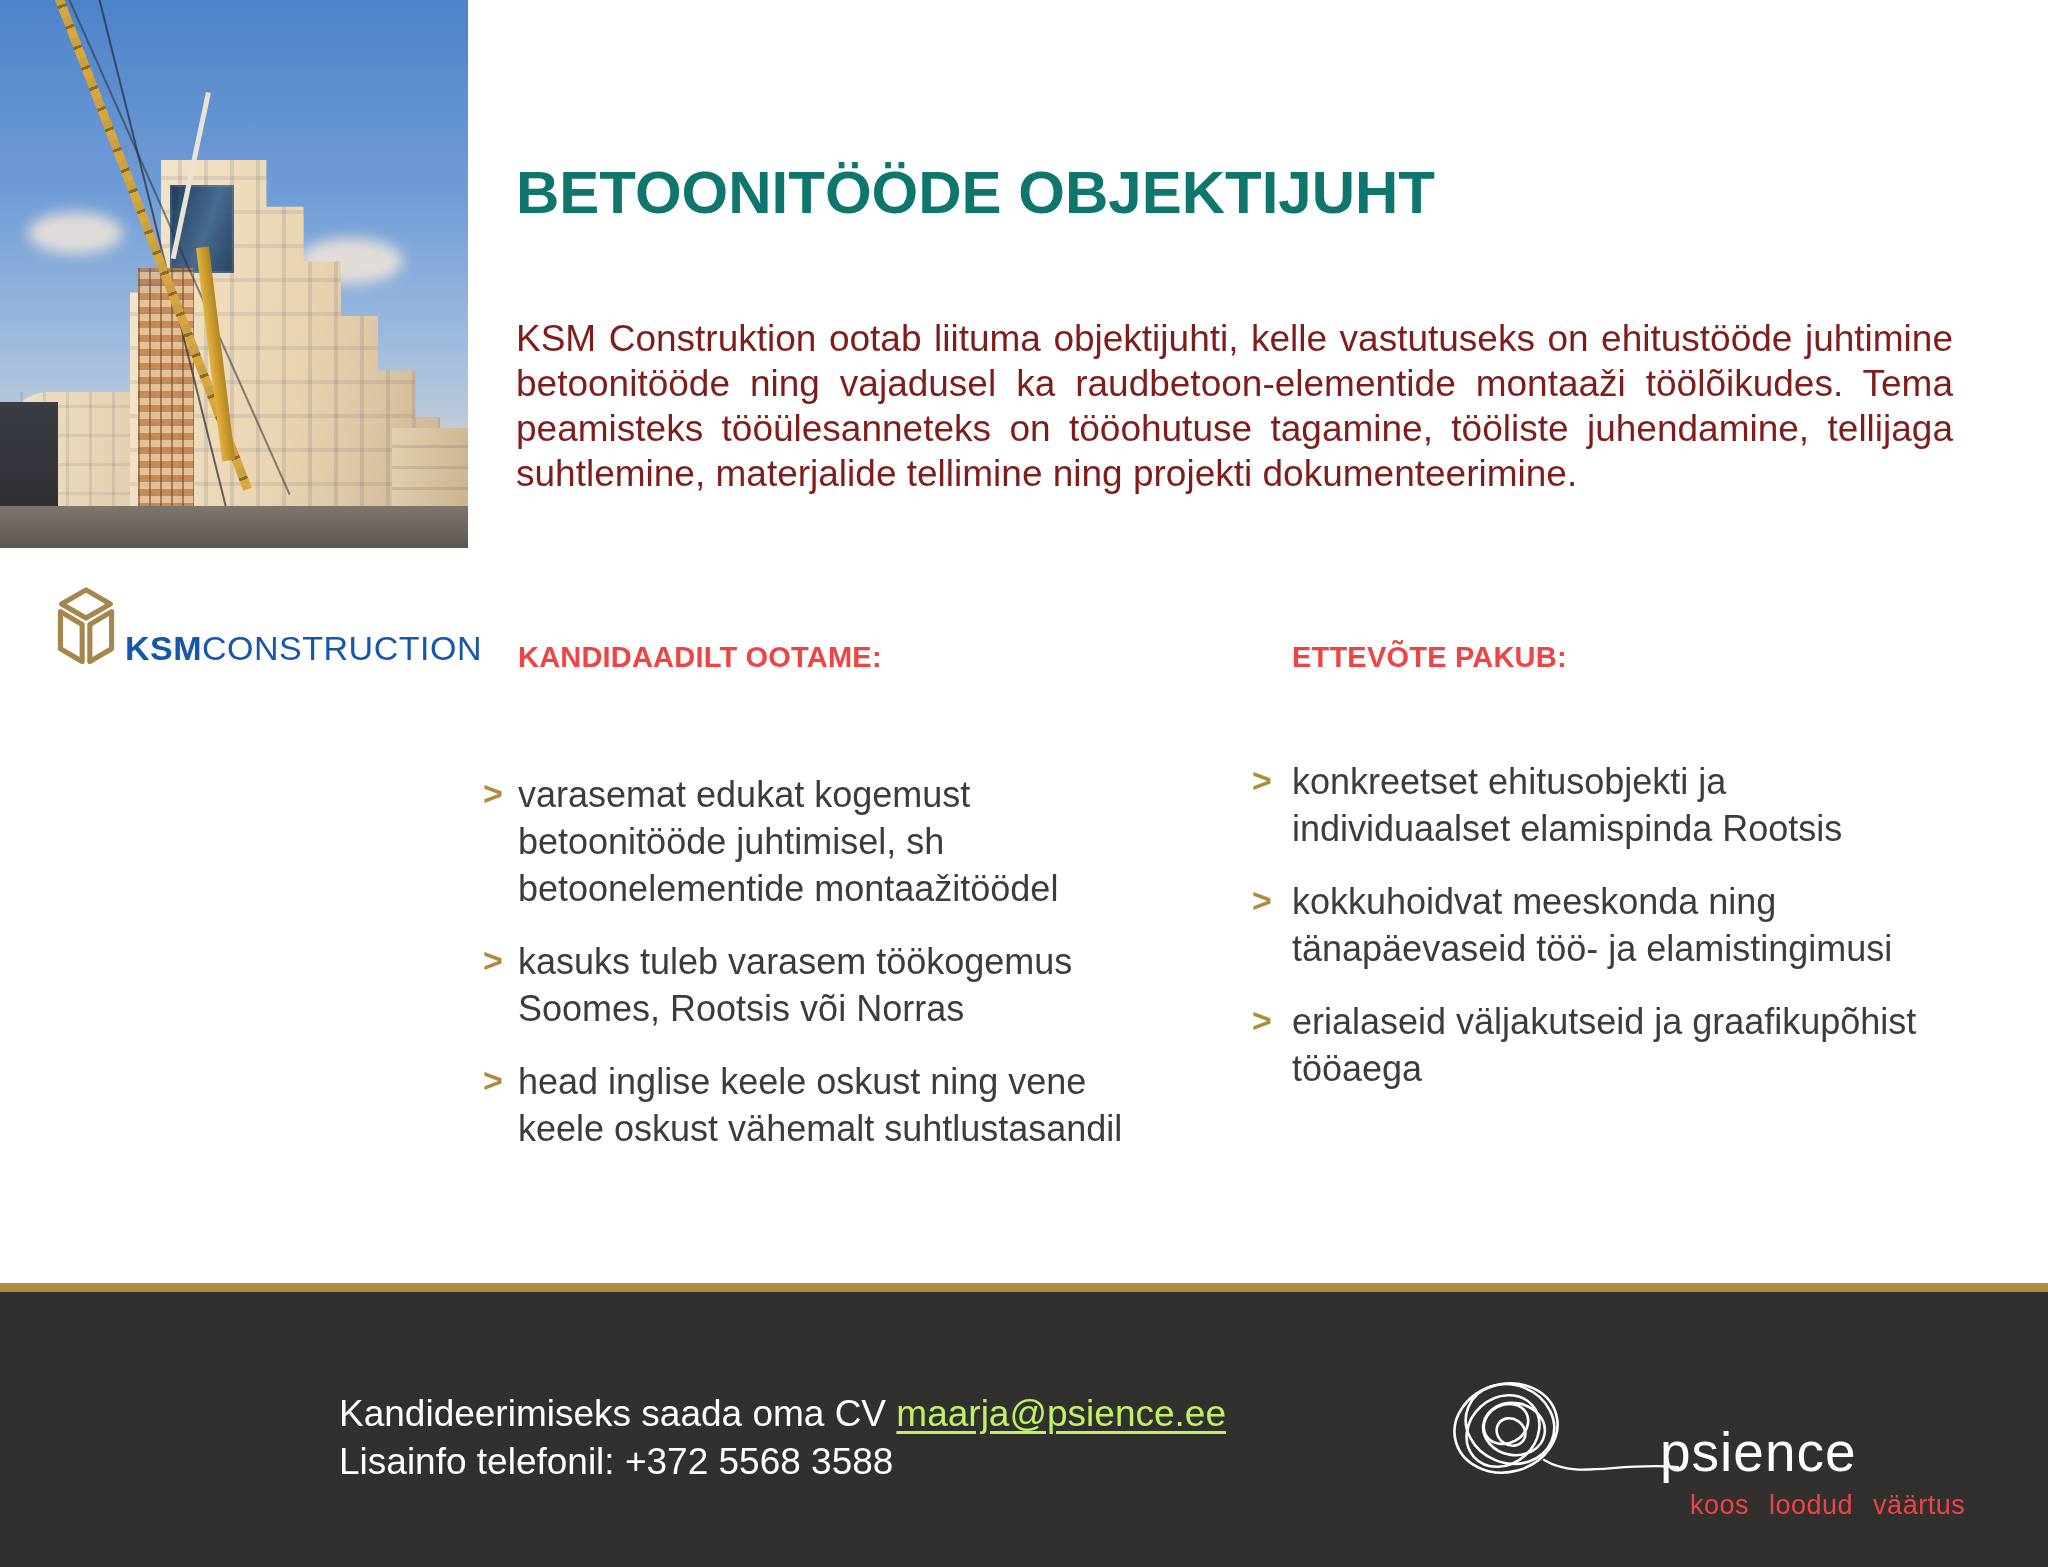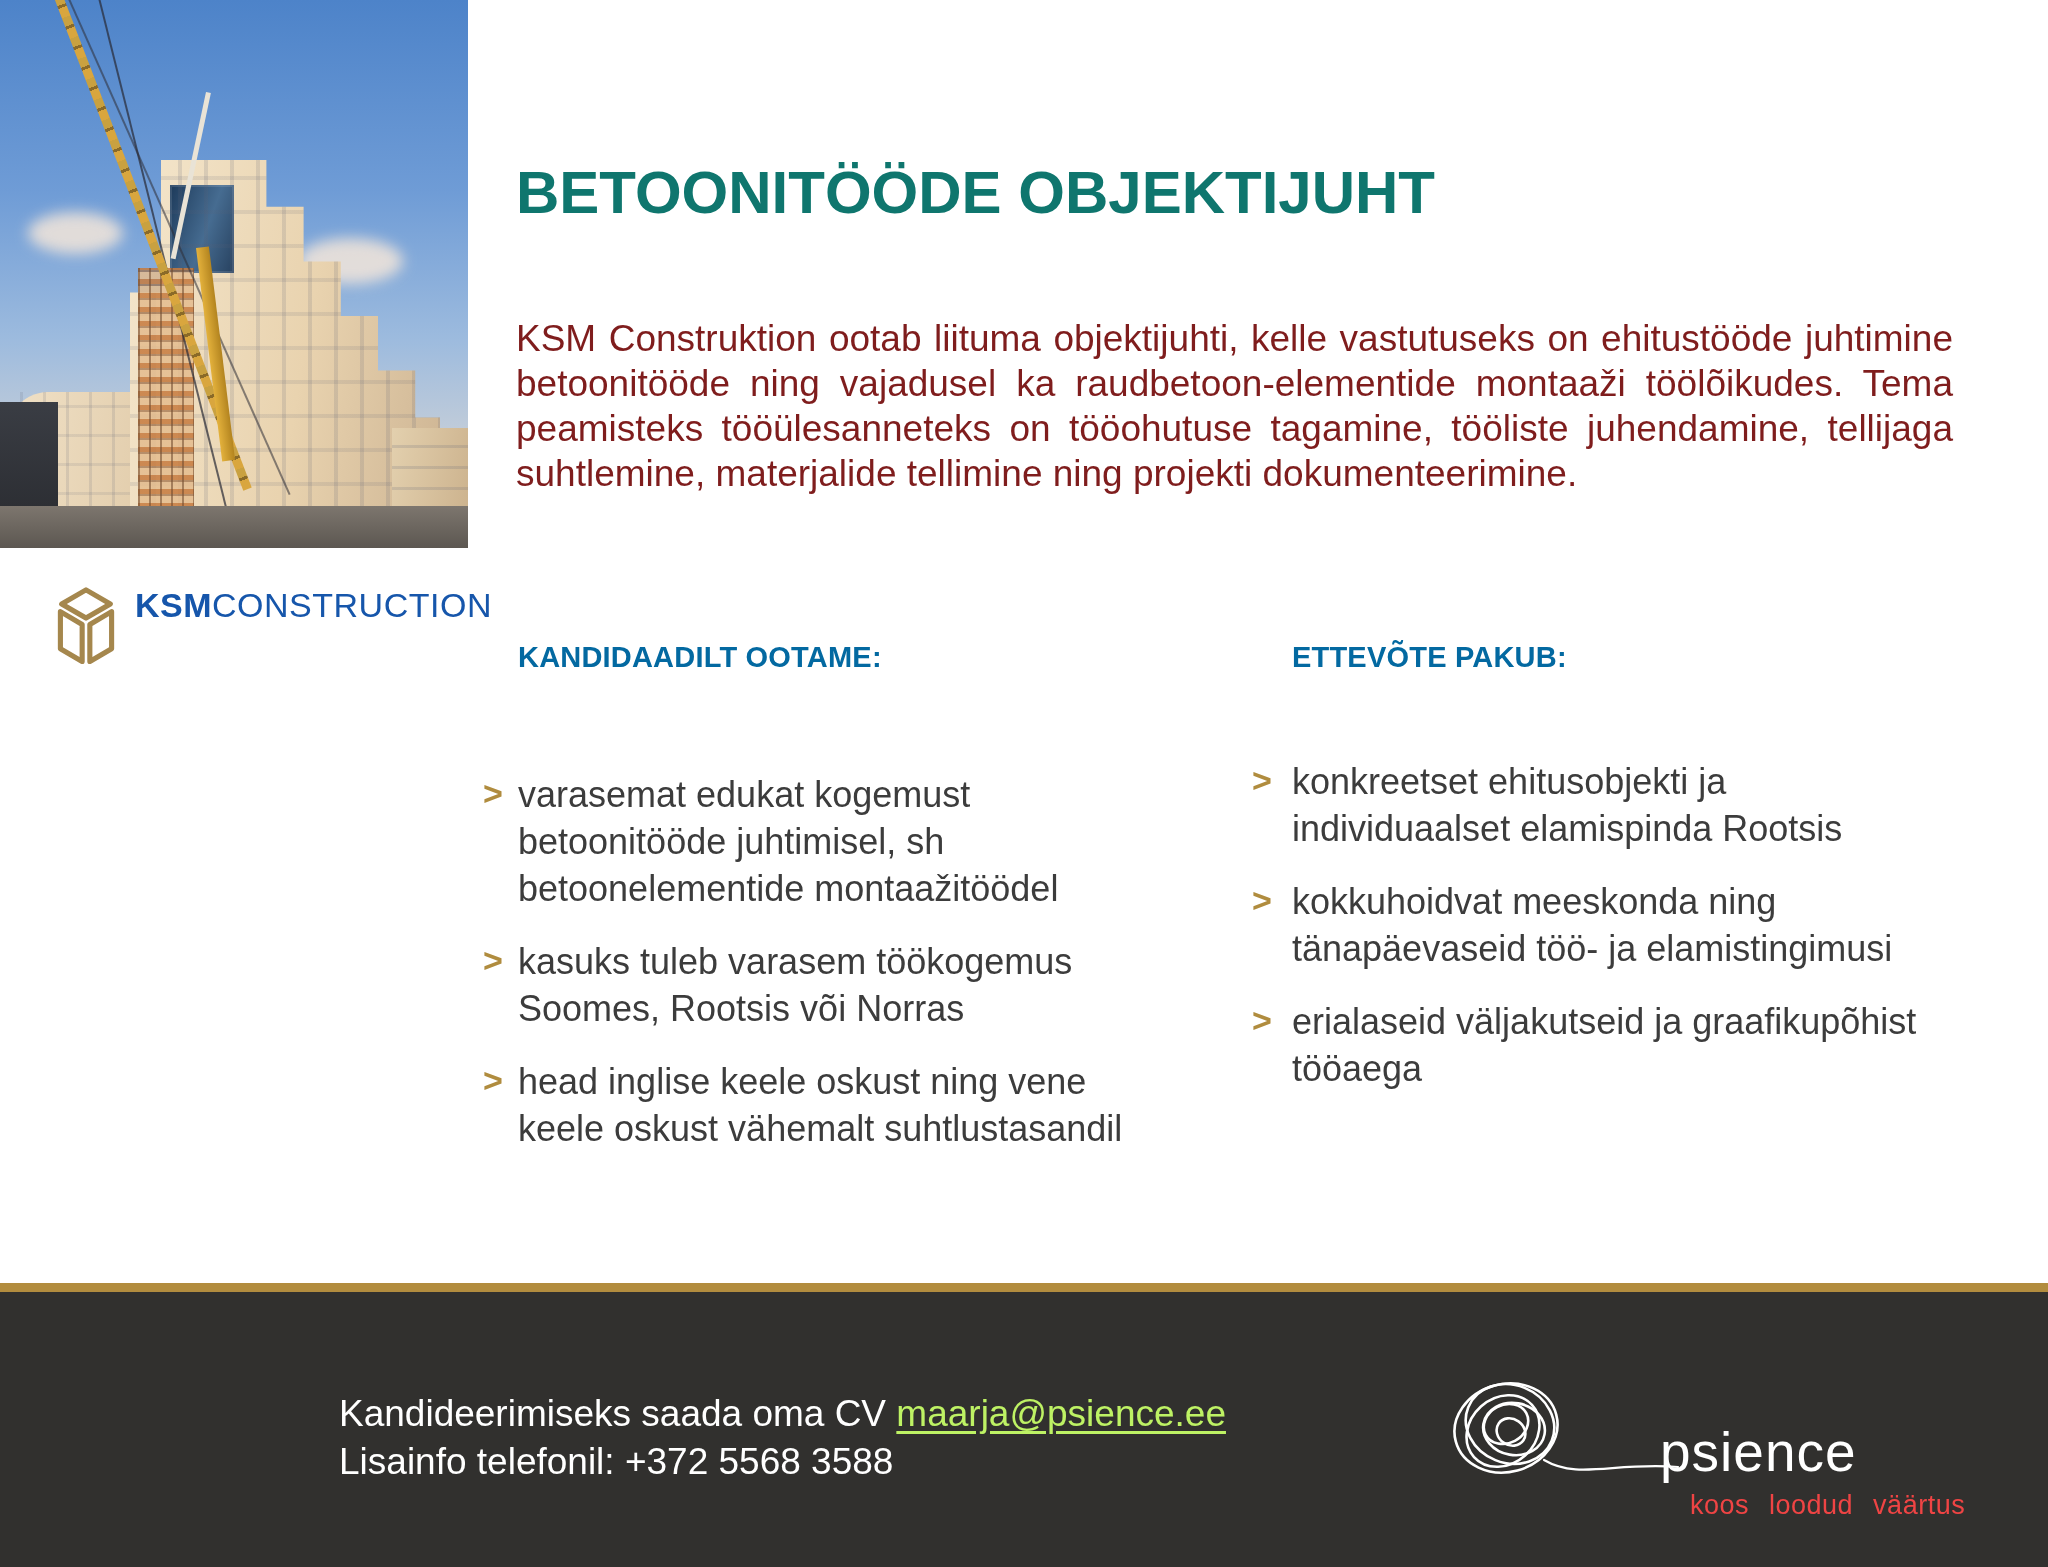--- a/index.html
+++ b/index.html
@@ -54,36 +54,36 @@
     transform-origin:top left; transform:rotate(-14deg); background:rgba(40,42,52,.7); }
   .crane-cable2 { position:absolute; left:63px; top:-12px; width:2px; height:555px;
     transform-origin:top left; transform:rotate(-24deg); background:rgba(45,45,55,.55); }
   .crane-jib { position:absolute; left:206px; top:92px; width:5px; height:170px;
     transform-origin:top left; transform:rotate(12deg); background:#e9e3d6; }
   .crane-mast { position:absolute; left:196px; top:248px; width:13px; height:215px;
     transform-origin:top left; transform:rotate(-7deg);
     background:linear-gradient(90deg,#e3b13c,#b3841f); }
 
   
-  .ksm-logo { position:absolute; left:54px; top:586px; display:flex; align-items:flex-start; gap:17px; }
+  .ksm-logo { position:absolute; left:54px; top:586px; display:flex; align-items:flex-end; gap:7px; }
   .ksm-cube { width:64px; height:82px; }
   .ksm-text { font-size:34px; letter-spacing:.5px; color:#1656ab; white-space:nowrap; }
   .ksm-text b { font-weight:700; }
 
   
   .title { position:absolute; left:516px; top:158px; font-size:60px; font-weight:700;
     color:#0f766e; letter-spacing:0; white-space:nowrap; }
   .intro { position:absolute; left:516px; top:316px; width:1437px;
     font-size:37px; line-height:45px; color:#7f1d1d; text-align:justify; }
 
   
   .col { position:absolute; top:641px; }
   .col-left  { left:483px; width:640px; }
   .col-right { left:1252px; width:728px; }
-  .col-heading { font-size:29px; font-weight:700; color:#0369a1; letter-spacing:.2px; }
+  .col-heading { font-size:29px; font-weight:700; color:#ef4444; letter-spacing:.2px; }
   .col-left  .col-heading { padding-left:35px; }
   .col-right .col-heading { padding-left:40px; }
   .col-left  .blist { margin-top:97px; }
   .col-right .blist { margin-top:84px; }
   .bullet { display:flex; margin-bottom:26px; }
   .marker { flex:0 0 auto; width:35px; color:#b08c3e; font-weight:800; font-size:34px; line-height:45px; }
   .col-right .marker { width:40px; }
   .btext { font-size:36px; line-height:47px; color:#3c3c3c; white-space:pre-line; }
 
   

